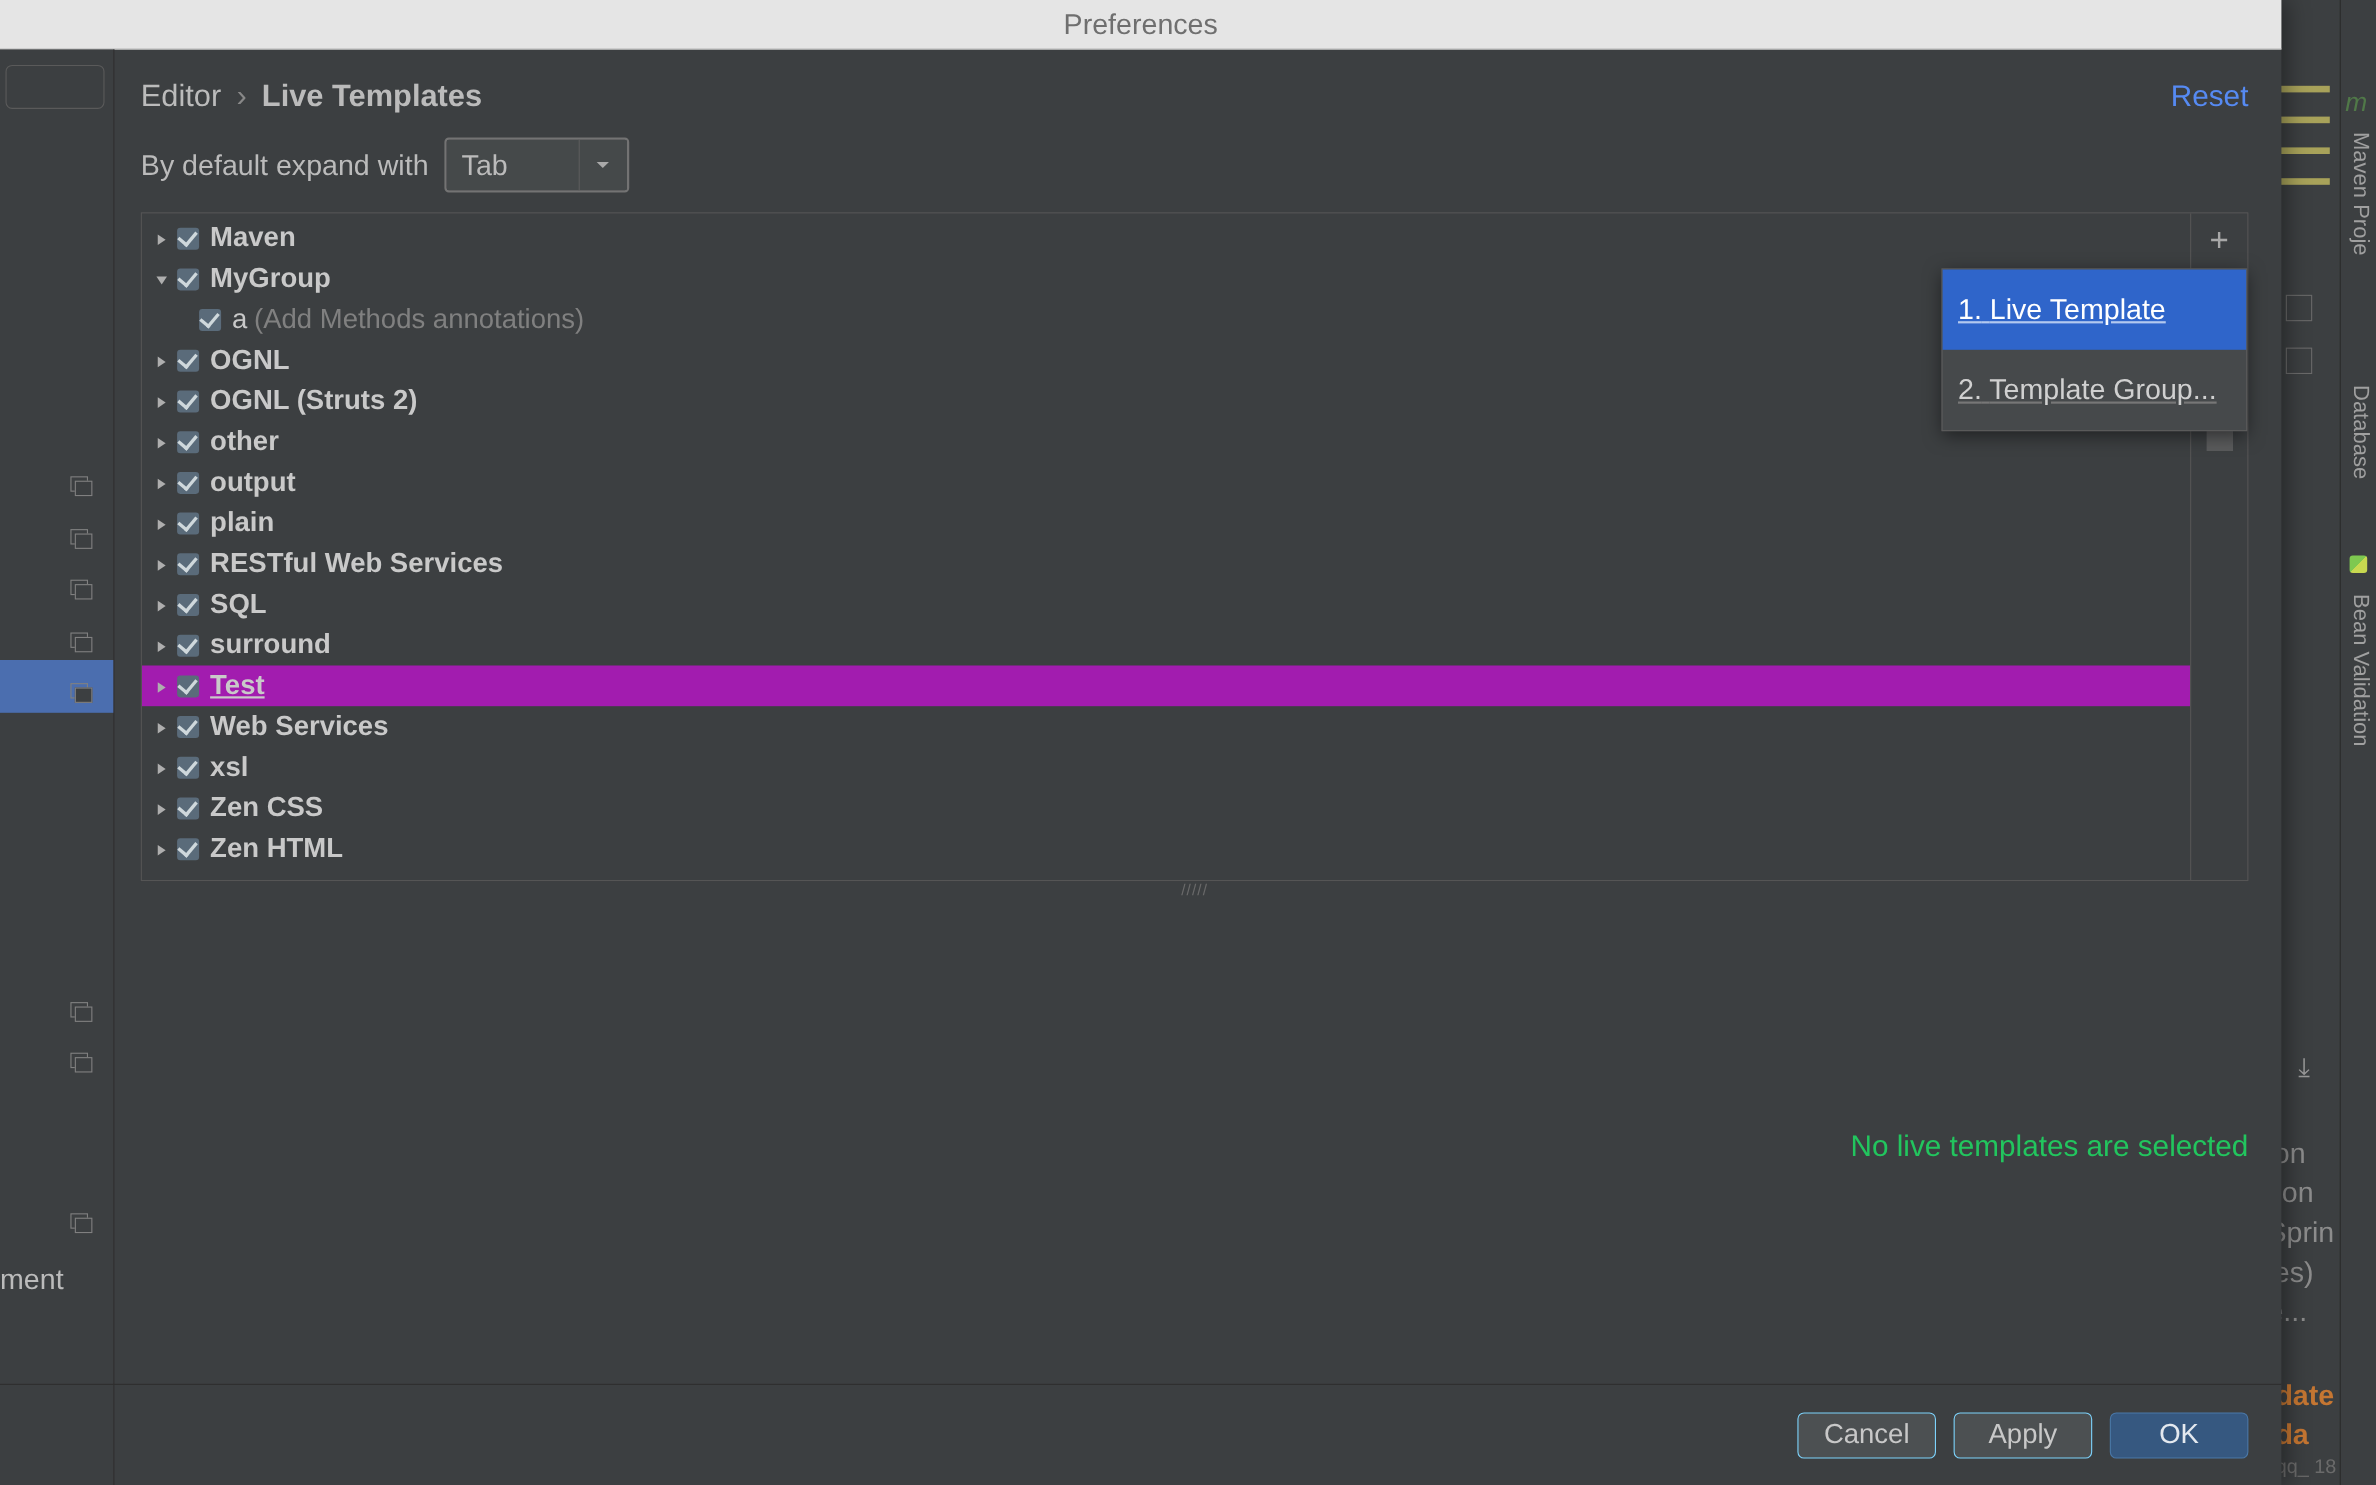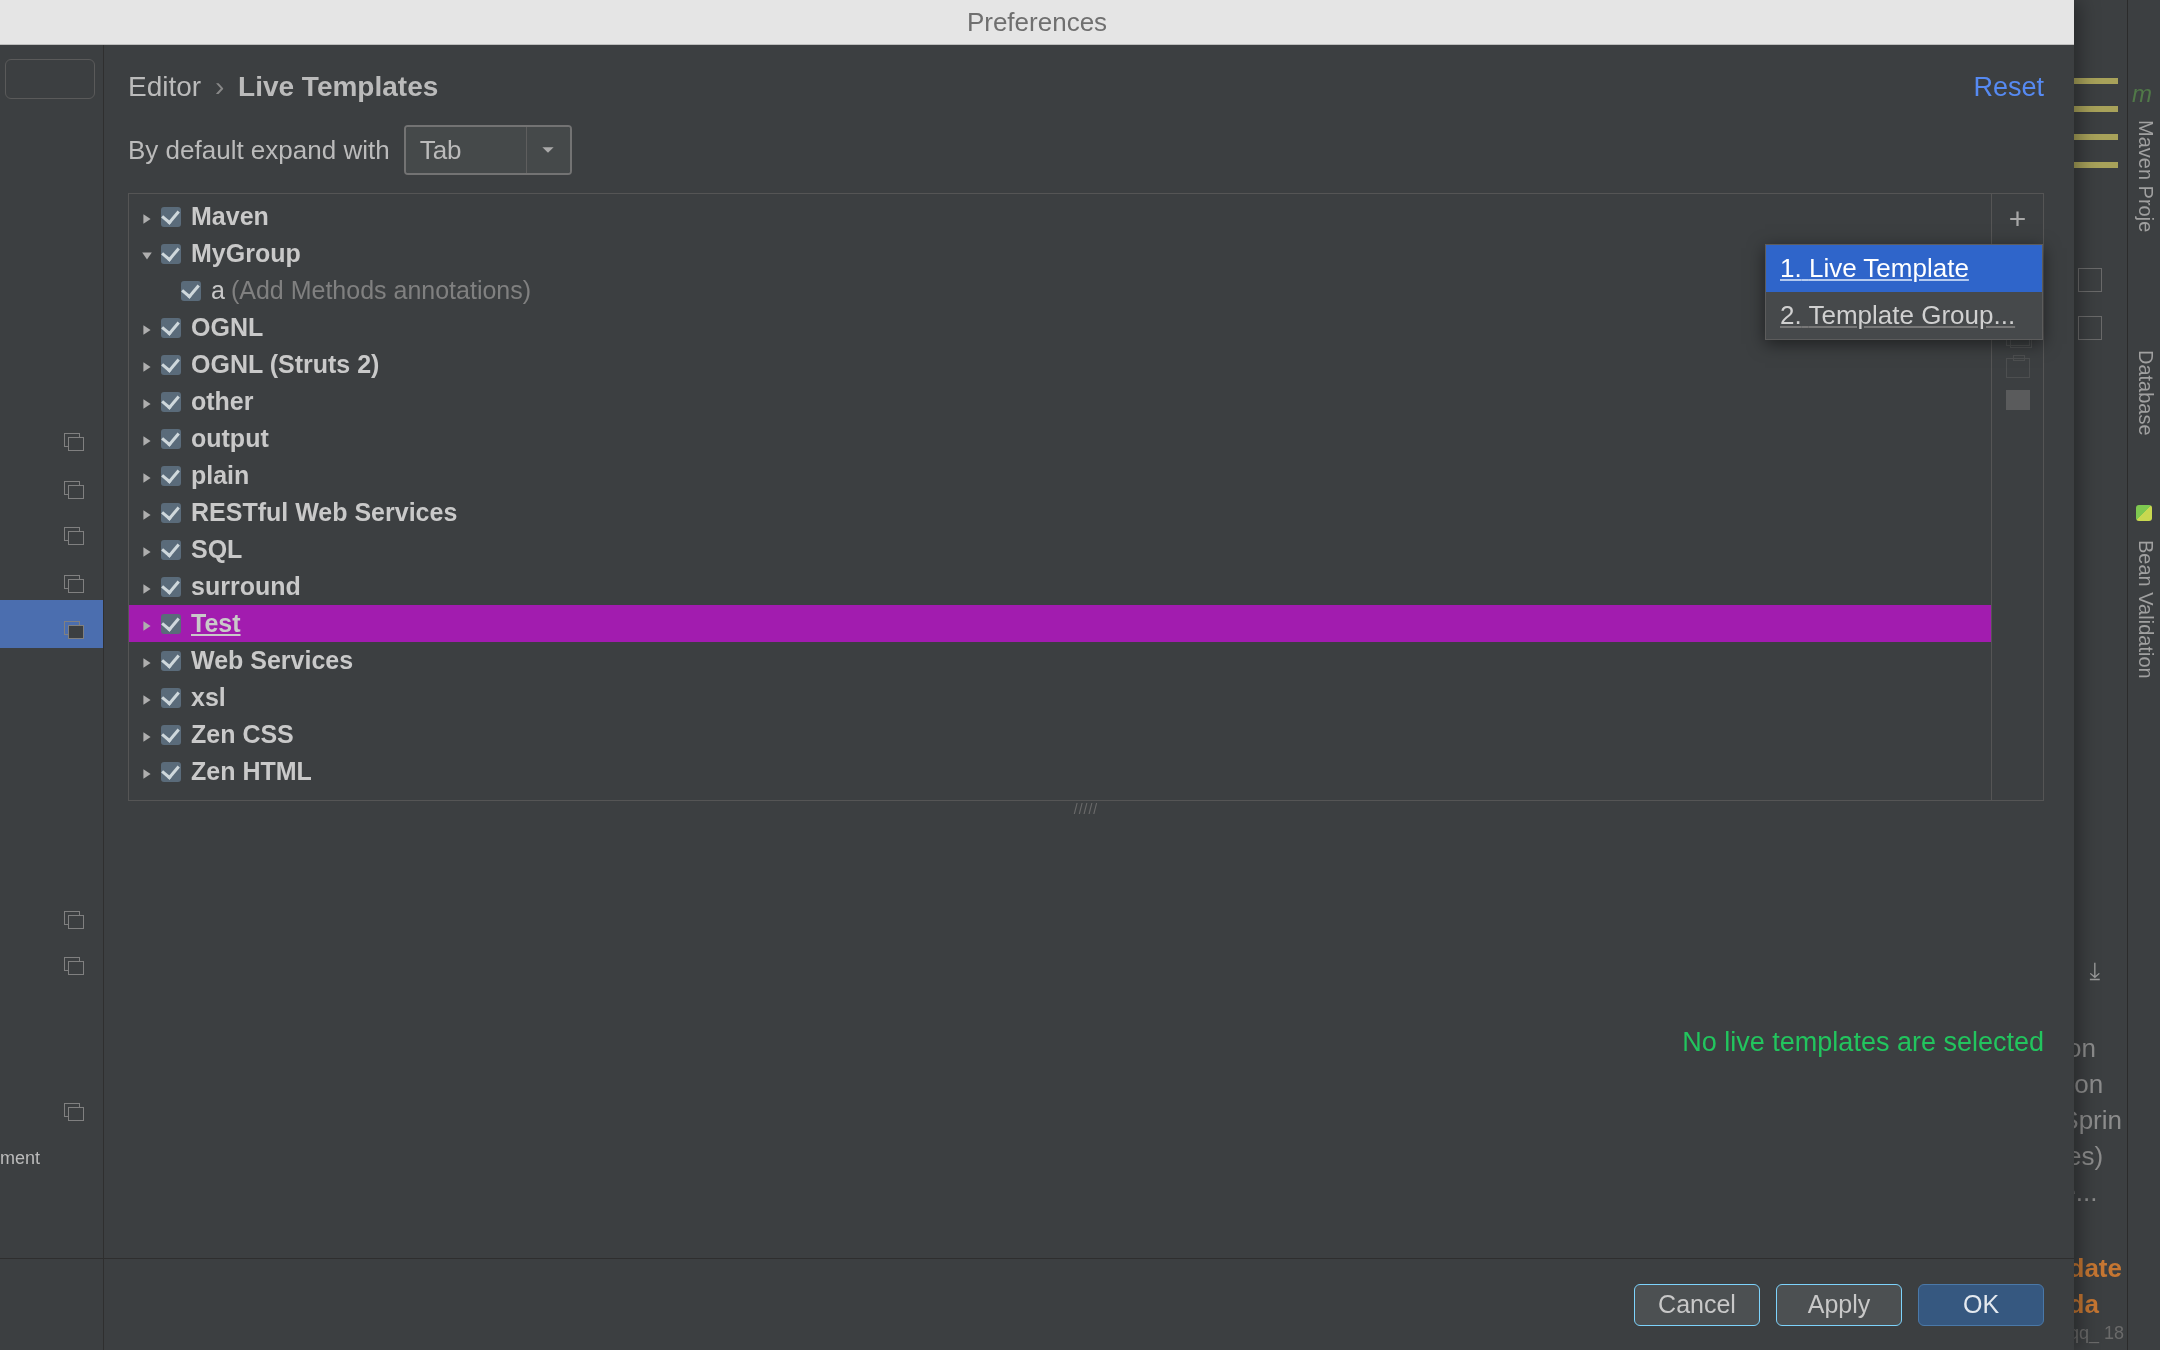--- a/index.html
+++ b/index.html
@@ -29,21 +29,21 @@
   .titlebar { height:45px; background:#e5e5e5; border-bottom:1px solid #bdbdbd;display:flex;align-items:center;justify-content:center;}
   .titlebar-text { color:#6f6f6f; font-size:26px; }
 
   
   .leftcol { position:absolute; left:0; top:45px; width:104px; bottom:0; background:#3c3f41; border-right:1px solid #2f2f2f;}
   .leftcol .srch { margin:14px 8px 0 0; height:40px; border:1px solid #5a5a5a; border-radius:6px; float:right; width:90px;}
   .leftcol .dup { position:absolute; left:64px; width:20px; height:18px; }
   .leftcol .dup::before { content:""; position:absolute; width:14px;height:12px;border:1px solid #808080; top:0; left:0;}
   .leftcol .dup::after { content:""; position:absolute; width:14px;height:12px;border:1px solid #808080; top:4px; left:4px; background:#3c3f41;}
   .leftcol .sel { position:absolute; left:0; right:0; height:48px; top:555px; background:#4b6eaf;}
-  .leftcol .nm { position:absolute; left:0; top:1103px; color:#bbb; font-size:18px; }
+  .leftcol .nm { position:absolute; left:0; top:1103px; color:#bbb; font-size:26px; }
 
   
   .body { position:absolute; left:104px; right:0; top:45px; bottom:92px; padding:26px 30px 10px 24px; }
   .crumbs { font-size:28px; color:#bbbbbb; margin-bottom:22px; display:flex; align-items:center; justify-content:space-between;gap:47px;}
   .crumbs .path span.sep { color:#888; margin:0 6px;}
   .crumbs .lt { font-weight:bold; }
   .reset { color:#568af2; font-size:27px; cursor:pointer;}
 
   .expandrow { display:flex; align-items:center; gap:14px; font-size:26px; margin-bottom:18px;}
   .select { display:flex; align-items:stretch; height:50px; border:2px solid #737373; border-radius:4px; overflow:hidden;}
@@ -65,21 +65,21 @@
   .node .disc { width:16px; text-align:center; color:#aeaeae; margin-right:6px;}
   .node .disc.open svg, .node .disc.closed svg { width:12px;height:12px; fill:#aeaeae;}
   .node .cb { width:20px;height:20px; border-radius:3px; background:#5a6b7a; margin-right:10px; position:relative;}
   .node .cb::after { content:""; position:absolute; left:4px; top:0px; width:8px; height:13px; border:solid #cfd8dc; border-width:0 3px 3px 0; transform:rotate(40deg);}
   .node.indent { padding-left:52px; }
   .node .lbl b { font-weight:bold; }
   .node .hint { color:#808080; margin-left:6px;}
 
   
   .menu { position:absolute; right:0; top:50px; background:#46494b; border:1px solid #5c5c5c; min-width:278px; z-index:50; box-shadow:0 4px 16px rgba(0,0,0,.5);}
-  .menu .mi { padding:8px 14px; font-size:26px; color:#d0d0d0; text-decoration:underline; text-decoration-color:#777;}
+  .menu .mi { padding:21px 14px; font-size:26px; color:#d0d0d0; text-decoration:underline; text-decoration-color:#777;}
   .menu .mi.sel { background:#2f65ca; color:#fff; text-decoration-color:#b3c9ef;}
 
   .resize-grip { text-align:center; color:#6a6a6a; font-size:14px; letter-spacing:1px; height:16px;}
 
   .empty { text-align:right; color:#22c55e; font-size:27px; margin-top:210px;}
 
   
   .footer { position:absolute; left:0; right:0; bottom:0; height:92px; border-top:1px solid #2e2e2e; display:flex; justify-content:flex-end; align-items:center; gap:16px; padding:0 30px;}
   .btn { min-width:126px; height:42px; border-radius:6px; border:1px solid #7dd3fc; background:#4c5052; color:#c8c8c8; font-size:25px; display:flex;align-items:center;justify-content:center; cursor:pointer;}
   .btn.primary { background:#365880; border-color:#4a78a8; color:#e4e9ef;}

